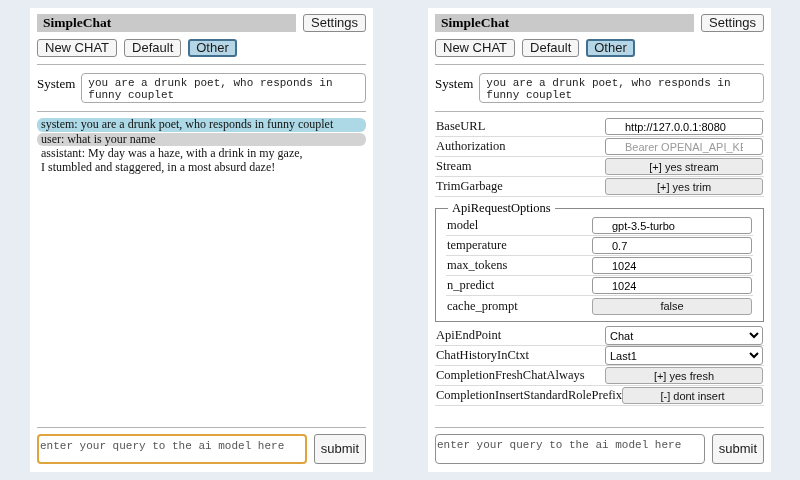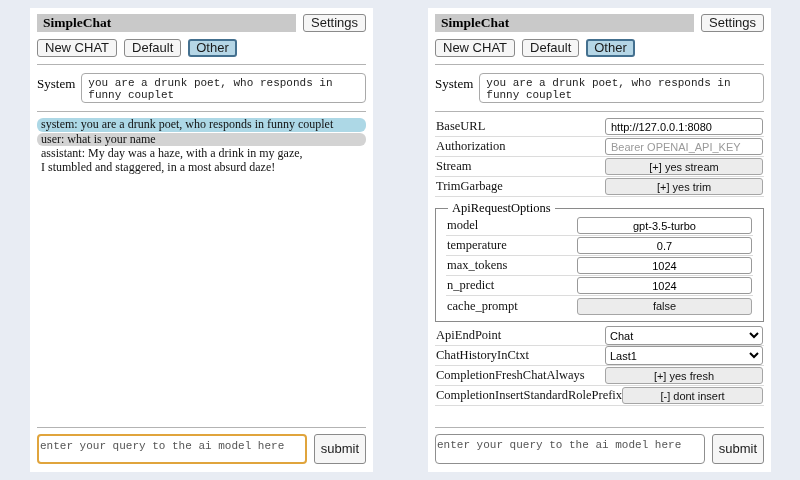--- a/index.html
+++ b/index.html
@@ -115,21 +115,21 @@
     padding: 3px 1px 3px 1px;
     height: 20px;
   }
   .slabel { font-size: 12.5px; color: #111; white-space: nowrap; }
   .scontrol { width: 158px; height: 17px; }
   input.scontrol {
     font-family: "Liberation Sans", sans-serif;
     font-size: 11px;
     border: 1px solid #999;
     border-radius: 3px;
-    padding: 1px 5px;
+    padding: 1px 19px;
     outline: none;
   }
   input.scontrol::placeholder { color: #9a9a9a; opacity: 1; }
   button.scontrol {
     font-family: "Liberation Sans", sans-serif;
     font-size: 11px;
     background: var(--control-bg, #ececec);
     border: 1px solid #a5a5a5;
     border-radius: 3px;
     cursor: pointer;
@@ -142,21 +142,21 @@
     border: 1px solid #999;
     border-radius: 3px;
     background: #fff;
   }
   fieldset.api-options {
     border: 1px solid #8a8a8a;
     margin: 4px 0 4px 0;
     padding: 0 10px 5px 10px;
   }
   fieldset.api-options legend { font-size: 12.5px; padding: 0 4px; margin-left: 2px; }
-  fieldset.api-options .scontrol { width: 175px; text-align: center; }
+  fieldset.api-options .scontrol { width: 160px; }
   fieldset.api-options .srow:last-child { border-bottom: none; }
 </style>
 </head>
 <body>
 
 <div class="panel" id="left-panel">
   <div class="header-row">
     <div class="title-bar">SimpleChat</div>
     <button class="btn">Settings</button>
   </div>

